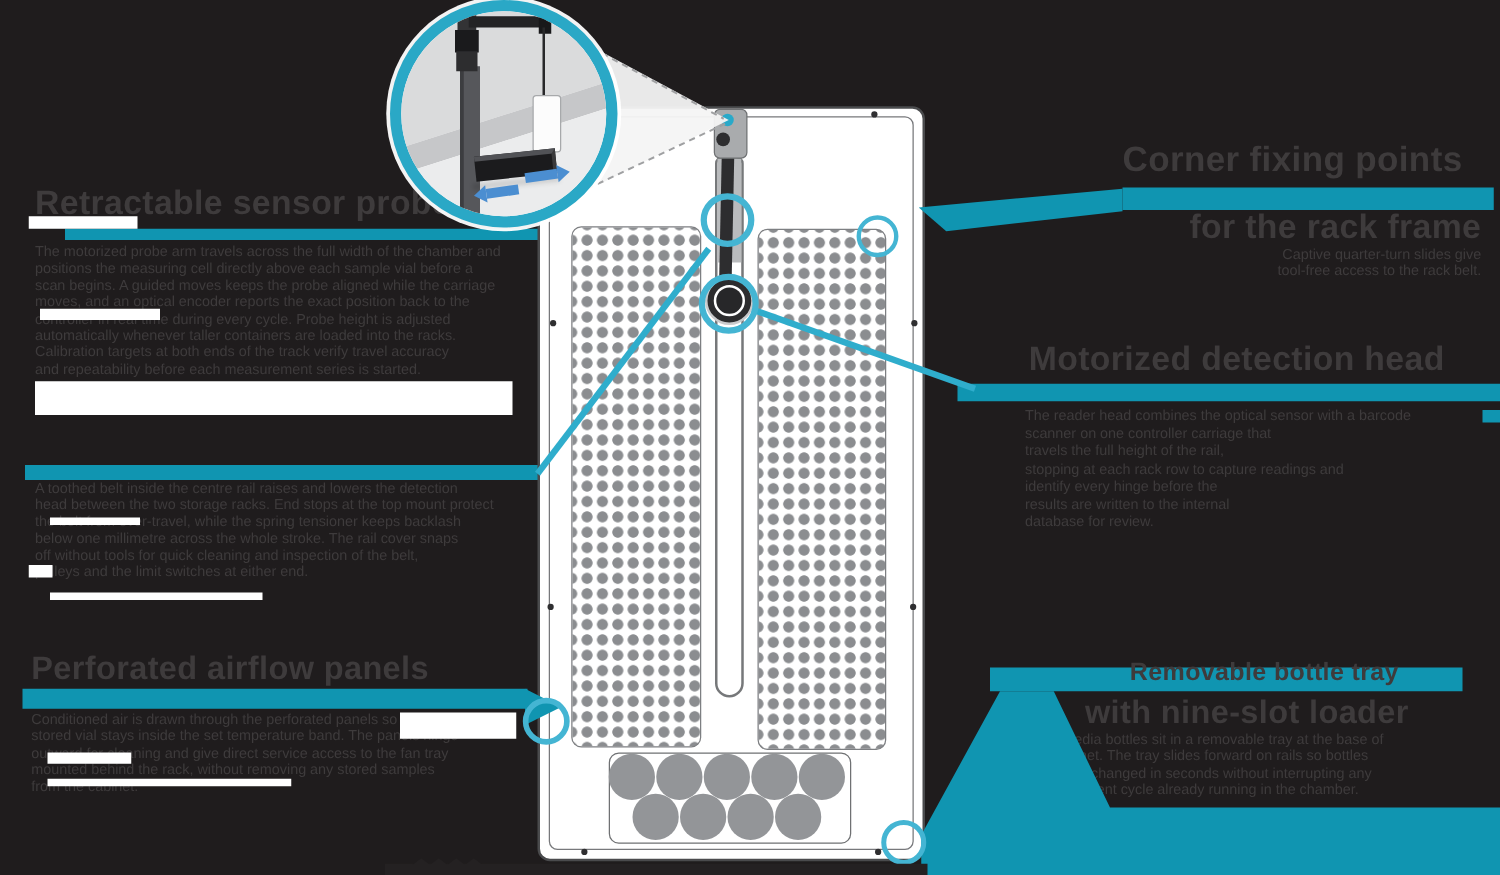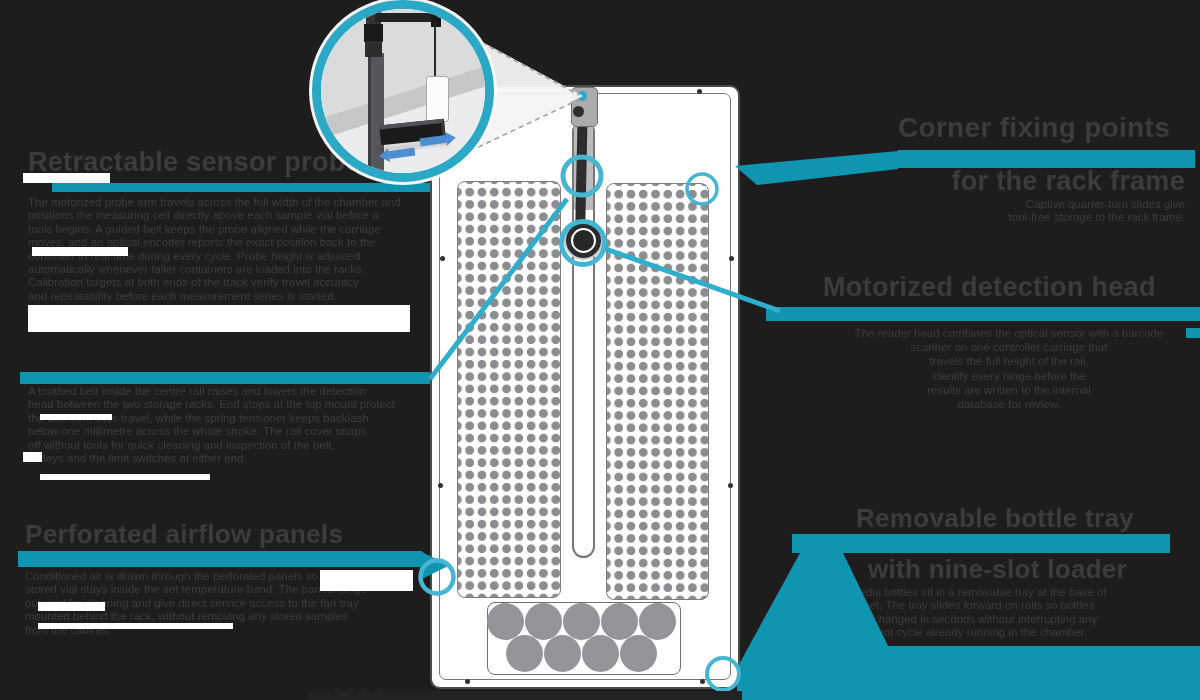--- a/index.html
+++ b/index.html
@@ -28,21 +28,21 @@
   <div class="bar z2" style="left:18px;top:551px;width:404px;height:16px"></div>
   <div class="bar z2" style="left:898px;top:150px;width:297px;height:18px"></div>
   <div class="bar z2" style="left:766px;top:307px;width:434px;height:13.5px"></div>
   <div class="bar z2" style="left:792px;top:534px;width:378px;height:19px"></div>
   <div class="bar z2" style="left:1186px;top:328px;width:14px;height:10px"></div>
 
   <div class="ttl z3" style="left:28px;top:147px">Retractable sensor probe</div>
   <div class="para z3" style="left:28px;top:196px;width:397px">
     <div>The motorized probe arm travels across the full width of the chamber and</div>
     <div>positions the measuring cell directly above each sample vial before a</div>
-    <div>tools begins. A guided belt keeps the probe aligned while the carriage</div>
+    <div>scan begins. A guided moves keeps the probe aligned while the carriage</div>
     <div>moves, and an optical encoder reports the exact position back to the</div>
     <div>controller in real time during every cycle. Probe height is adjusted</div>
     <div>automatically whenever taller containers are loaded into the racks.</div>
     <div>Calibration targets at both ends of the track verify travel accuracy</div>
     <div>and repeatability before each measurement series is started.</div>
   </div>
 
   <div class="para z3" style="left:28px;top:385px;width:406px">
     <div>A toothed belt inside the centre rail raises and lowers the detection</div>
     <div>head between the two storage racks. End stops at the top mount protect</div>
@@ -58,34 +58,35 @@
     <div>stored vial stays inside the set temperature band. The panels hinge</div>
     <div>outward for cleaning and give direct service access to the fan tray</div>
     <div>mounted behind the rack, without removing any stored samples</div>
     <div>from the cabinet.</div>
   </div>
 
   <div class="ttl z3" style="left:898px;top:112px;font-size:28px">Corner fixing points</div>
   <div class="ttl z3" style="left:898px;top:166px;width:287px;text-align:right">for the rack frame</div>
   <div class="para z3" style="left:898px;top:198px;width:287px;text-align:right">
     <div>Captive quarter-turn slides give</div>
-    <div>tool-free storage to the rack frame.</div>
+    <div>tool-free access to the rack belt.</div>
   </div>
 
   <div class="ttl z3" style="left:823px;top:272px">Motorized detection head</div>
-  <div class="para z3" style="left:820px;top:326px;width:378px;text-align:center;line-height:14.2px">
+  <div class="para z3" style="left:820px;top:326px;width:378px;text-align:left;line-height:14.2px">
     <div>The reader head combines the optical sensor with a barcode</div>
     <div>scanner on one controller carriage that</div>
     <div>travels the full height of the rail,</div>
+    <div>stopping at each rack row to capture readings and</div>
     <div>identify every hinge before the</div>
     <div>results are written to the internal</div>
     <div>database for review.</div>
   </div>
 
-  <div class="ttl z3" style="left:856px;top:503px;width:311px;font-size:26px;">Removable bottle tray</div>
+  <div class="ttl z3" style="left:856px;top:527px;width:311px;font-size:20px;text-align:center">Removable bottle tray</div>
   <div class="ttl z3" style="left:835px;top:554px;width:325px;font-size:26px;text-align:center">with nine-slot loader</div>
   <div class="para z3" style="left:823px;top:586px;width:347px">
     <div>Nine media bottles sit in a removable tray at the base of</div>
     <div>the cabinet. The tray slides forward on rails so bottles</div>
     <div>can be exchanged in seconds without interrupting any</div>
     <div>measurement cycle already running in the chamber.</div>
   </div>
 
   <div class="wart z4" style="left:23px;top:173px;width:87px;height:10px"></div>
   <div class="wart z4" style="left:32px;top:247px;width:96px;height:9px"></div>

